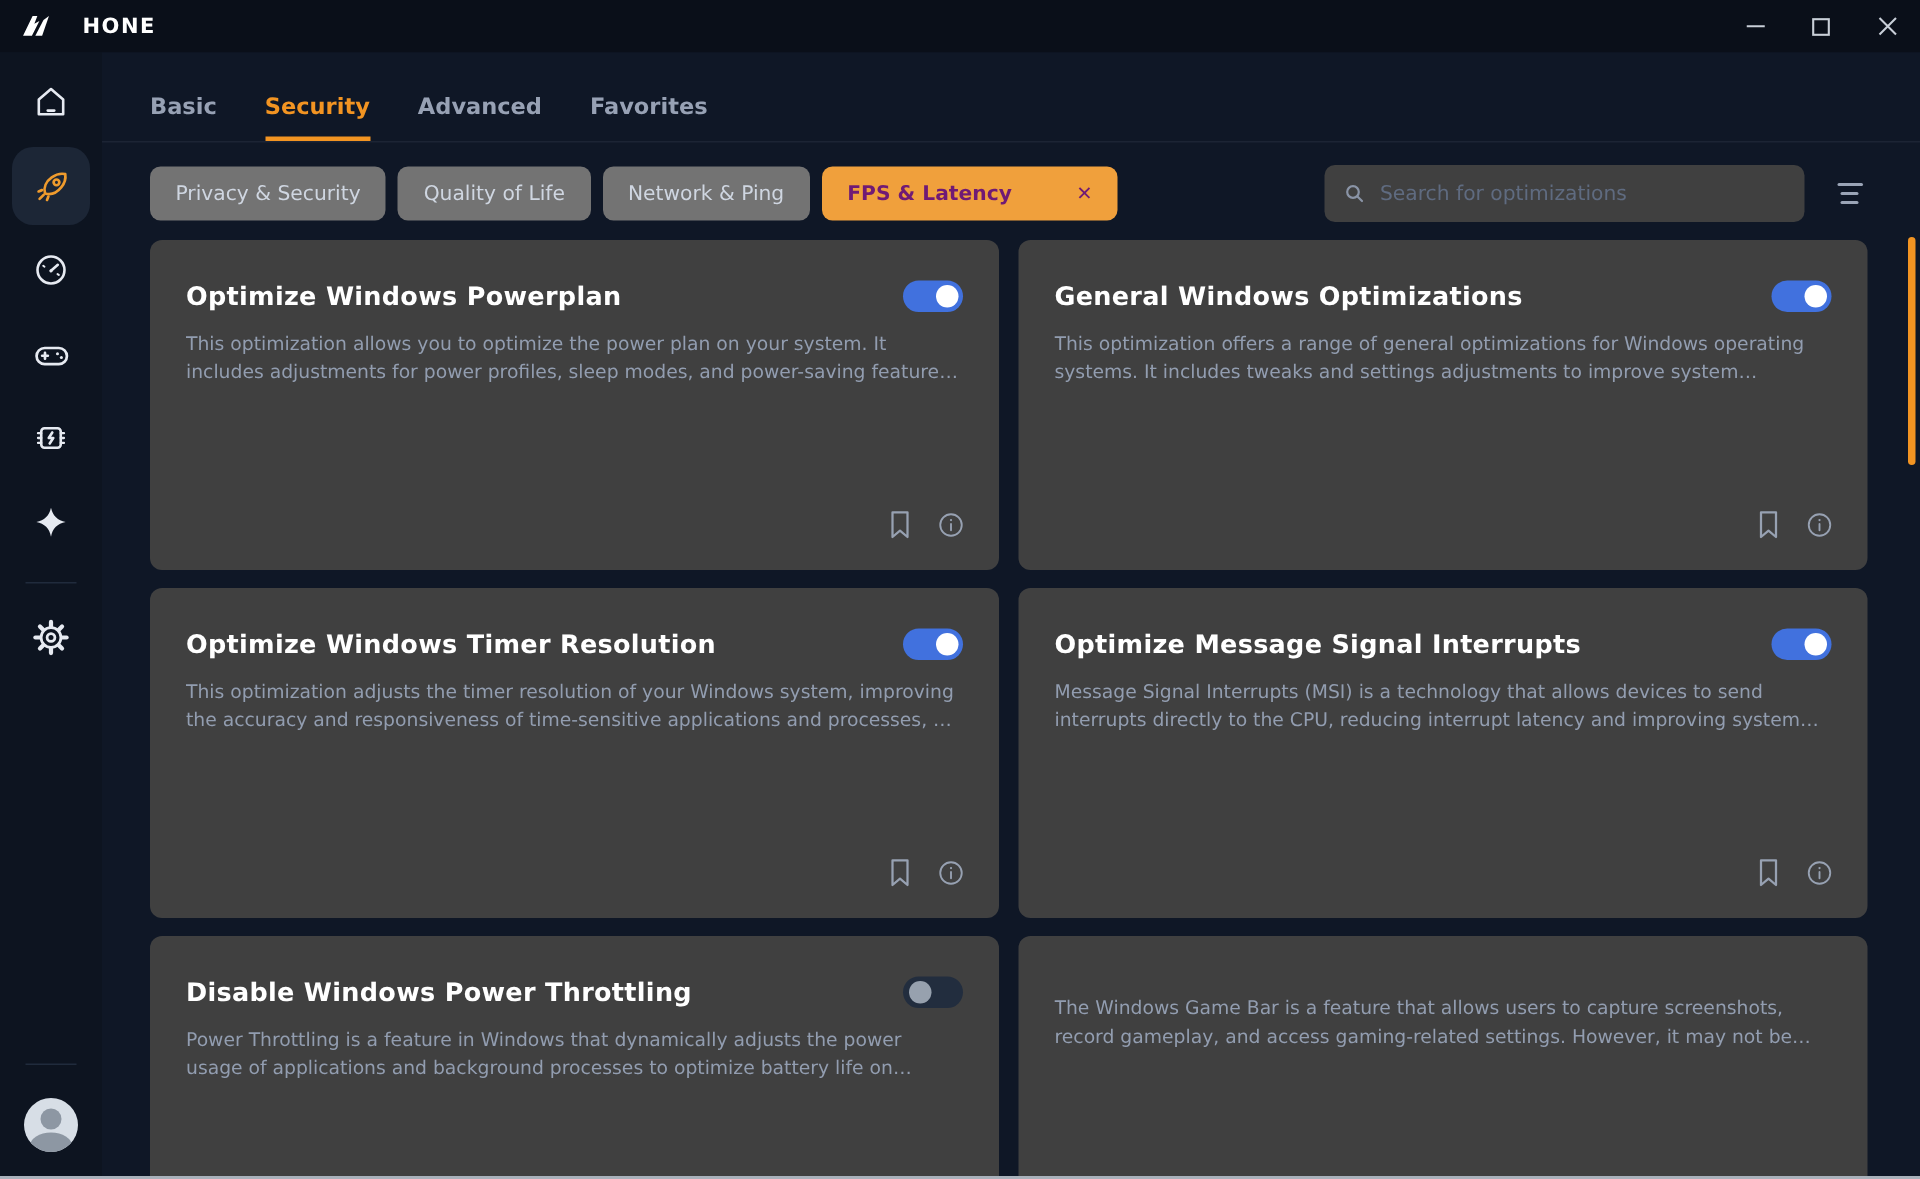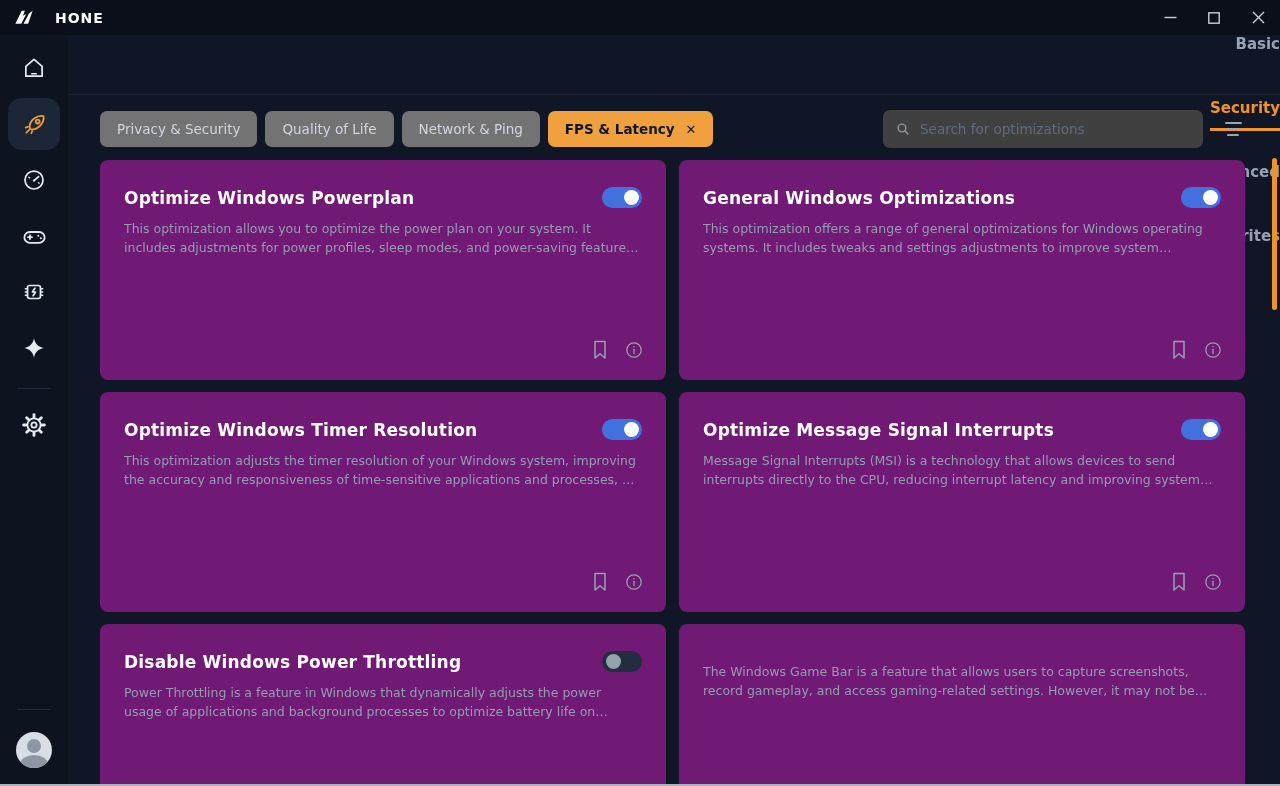--- a/index.html
+++ b/index.html
@@ -23,38 +23,38 @@
   .side-item.active { background:#1C2636; color:#EF9B2D; }
   .side-divider { width:34px; height:1px; background:#202B3C; margin:10px 0; }
   .side-spacer { flex:1; }
   .avatar { width:36px; height:36px; border-radius:50%; background:#D7DEE6; position:relative; overflow:hidden; margin:12px 0 16px; cursor:pointer; }
   .avatar .head { position:absolute; left:11px; top:7px; width:14px; height:14px; border-radius:50%; background:#8D97A3; }
   .avatar .body { position:absolute; left:4px; top:23px; width:28px; height:18px; border-radius:50%; background:#8D97A3; }
 
   
   .content { flex:1; position:relative; background:#0F1726; overflow:hidden; }
 
-  .tabbar { display:flex; gap:32px; padding-left:32px; height:60px; align-items:flex-end; border-bottom:1px solid #1C2434;flex-direction:column; }
+  .tabbar { display:flex; gap:32px; padding-left:32px; height:60px; align-items:flex-end; border-bottom:1px solid #1C2434; }
   .tab { font-size:15px; font-weight:600; color:#97A1B4; padding-bottom:11px; border-bottom:3px solid transparent; cursor:pointer; }
   .tab.active { color:#F29422; border-bottom-color:#F29422; }
 
   .filterbar { display:flex; align-items:center; margin:15px 35px 0 32px; height:38px; }
   .chip { height:36px; display:flex; align-items:center; padding:0 17px; margin-right:8px; border-radius:7px; background:#737373; color:#CFD6E1; font-size:13.5px; cursor:pointer; }
-  .chip.selected { background:#F0A03C; color:#0f172a; font-weight:600; }
+  .chip.selected { background:#F0A03C; color:#701a75; font-weight:600;gap:32px; }
   .chip .chip-close { margin-left:11px; font-size:13px; font-weight:normal; }
   .searchbox { margin-left:auto; width:320px; height:38px; background:#404040; border-radius:7px; display:flex; align-items:center; padding:0 12px; gap:9px; color:#8A94A6; }
   .searchbox input { flex:1; background:transparent; border:none; outline:none; color:#DFE5EE; font-size:13.5px; font-family:inherit; }
   .searchbox input::placeholder { color:#5F6B80; }
   .sort-icon { margin-left:18px; display:flex; flex-direction:column; align-items:center; gap:4px; cursor:pointer; width:24px; }
   .sort-icon i { display:block; height:2px; border-radius:1px; background:#9AA4B6; }
   .sort-icon i:nth-child(1){ width:17px; } .sort-icon i:nth-child(2){ width:12px; } .sort-icon i:nth-child(3){ width:12px; }
 
   
   .cards { display:grid; grid-template-columns:566px 566px; column-gap:13px; row-gap:12px; margin:12px 0 0 32px; }
-  .card { width:566px; height:220px; background:#701a75; border-radius:8px; padding:27px 24px 0; position:relative; }
+  .card { width:566px; height:220px; background:#404040; border-radius:8px; padding:27px 24px 0; position:relative; }
   .card-head { display:flex; justify-content:space-between; align-items:center; }
   .card-title { font-size:17px; font-weight:bold; color:#FFFFFF; letter-spacing:0.2px; }
   .toggle { width:40px; height:21px; border-radius:11px; position:relative; flex-shrink:0; cursor:pointer; }
   .toggle .knob { position:absolute; top:3px; width:15px; height:15px; border-radius:50%; }
   .toggle.on { background:#4171DE; }
   .toggle.on .knob { right:3px; background:#FFFFFF; }
   .toggle.off { background:#222D3E; }
   .toggle.off .knob { left:4px; background:#97A1AE; }
   .card-desc { margin-top:11px; font-size:12.5px; line-height:1.52; color:#929DB0; max-width:520px;
                display:-webkit-box; -webkit-line-clamp:2; -webkit-box-orient:vertical; overflow:hidden; }

